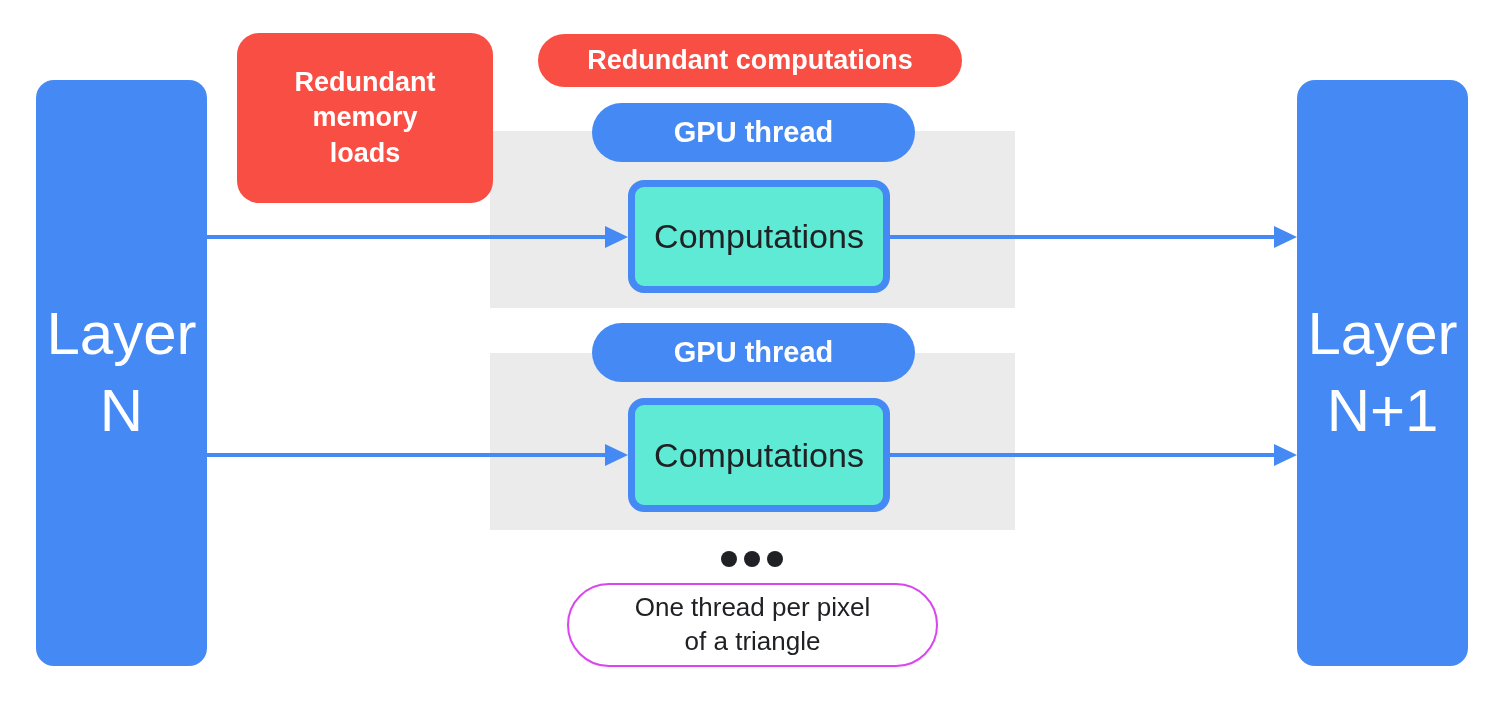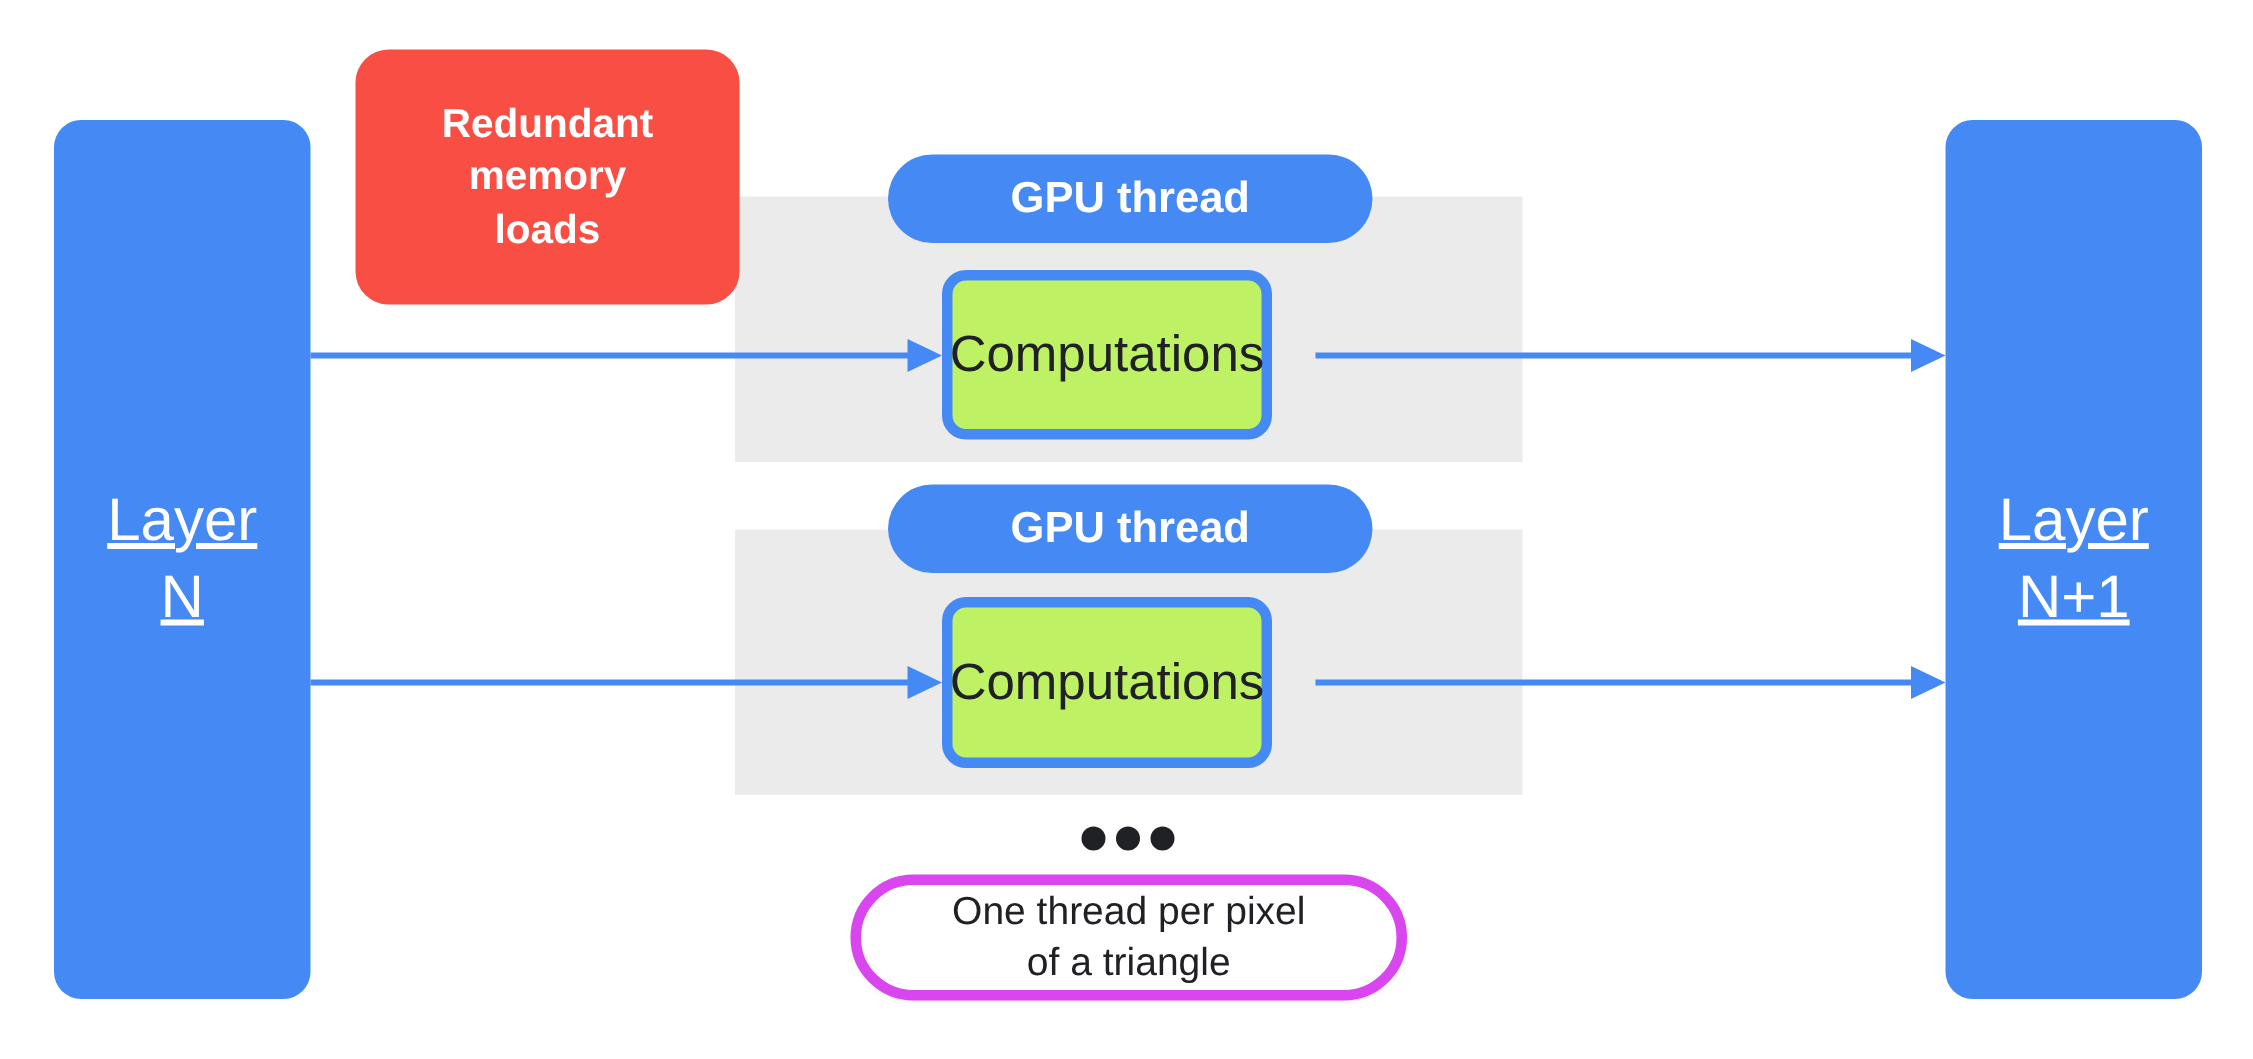--- a/index.html
+++ b/index.html
@@ -15,30 +15,29 @@
     background: #ffffff;
     overflow: hidden;
   }
   .abs { position: absolute; box-sizing: border-box; }
 
   
   .layer-box {
     background: #4589F4;
     border-radius: 18px;
     color: #ffffff;
-    font-size: 40px;
+    font-size: 60px;
     font-weight: 500;
     line-height: 1.28;
     display: flex;
     align-items: center;
     justify-content: center;
     text-align: center;
     white-space: pre-line;
     z-index: 3;
-    text-decoration: underline;
   }
   .layer-left  { left: 36px;   top: 80px; width: 171px; height: 586px; }
   .layer-right { left: 1297px; top: 80px; width: 171px; height: 586px; }
 
   
   .callout {
     background: #F94E43;
     color: #ffffff;
     font-weight: 700;
     display: flex;
@@ -83,26 +82,26 @@
     display: flex;
     align-items: center;
     justify-content: center;
     z-index: 4;
   }
   .pill-1 { top: 103px; }
   .pill-2 { top: 323px; }
 
   
   .comp-box {
-    background: #bef264;
+    background: #5eead4;
     border: 7px solid #4589F4;
     border-radius: 16px;
     color: #202124;
     font-size: 34px;
-    width: 220px;
+    width: 262px;
     left: 628px;
     display: flex;
     align-items: center;
     justify-content: center;
     z-index: 3;
   }
   .comp-1 { top: 180px; height: 113px; }
   .comp-2 { top: 398px; height: 114px; }
 
   
@@ -137,21 +136,21 @@
   .dot {
     width: 16px; height: 16px;
     border-radius: 50%;
     background: #202124;
   }
 
   
   .note-pill {
     left: 567px; top: 583px; width: 371px; height: 84px;
     background: #ffffff;
-    border: 7px solid #d946ef;
+    border: 2px solid #d946ef;
     border-radius: 42px;
     box-shadow: 0 1px 3px rgba(0,0,0,0.07);
     color: #202124;
     font-size: 26px;
     line-height: 1.3;
     display: flex;
     align-items: center;
     justify-content: center;
     text-align: center;
     white-space: pre-line;
@@ -166,20 +165,21 @@
   <div class="abs layer-box layer-left">Layer
 N</div>
 
   <div class="abs layer-box layer-right">Layer
 N+1</div>
 
   <div class="abs callout callout-memory">Redundant
 memory
 loads</div>
 
+  <div class="abs callout callout-comp">Redundant computations</div>
 
 
   <div class="abs thread-panel panel-1"></div>
   <div class="abs gpu-pill pill-1">GPU thread</div>
   <div class="abs comp-box comp-1">Computations</div>
 
   <div class="abs thread-panel panel-2"></div>
   <div class="abs gpu-pill pill-2">GPU thread</div>
   <div class="abs comp-box comp-2">Computations</div>
 

